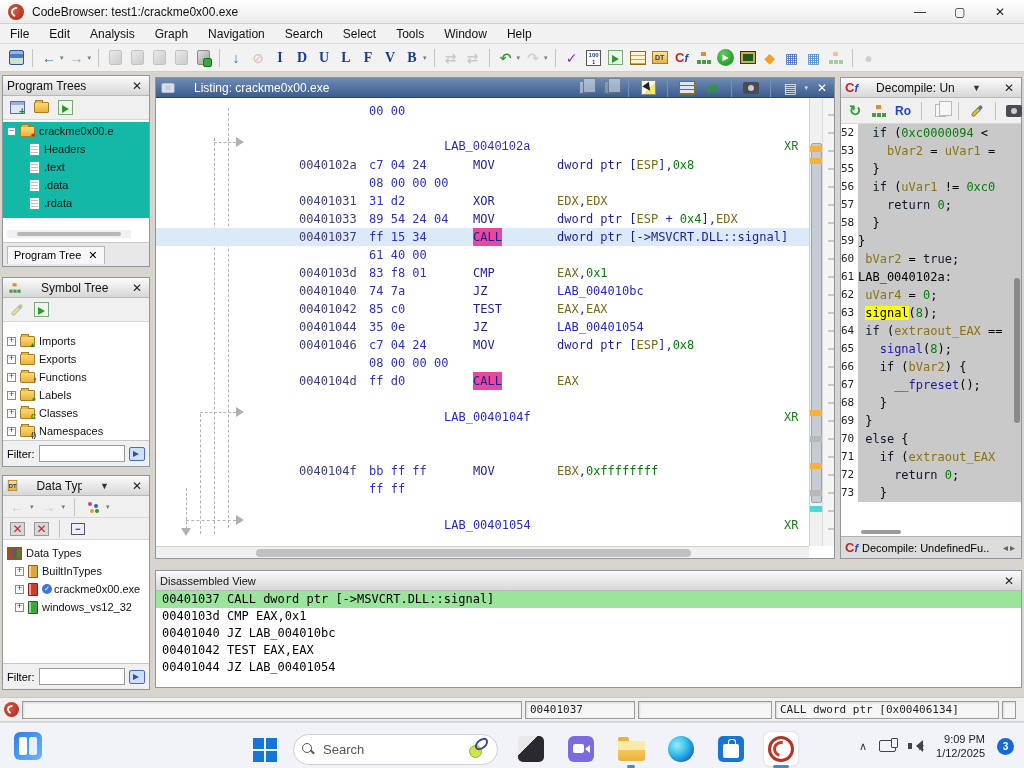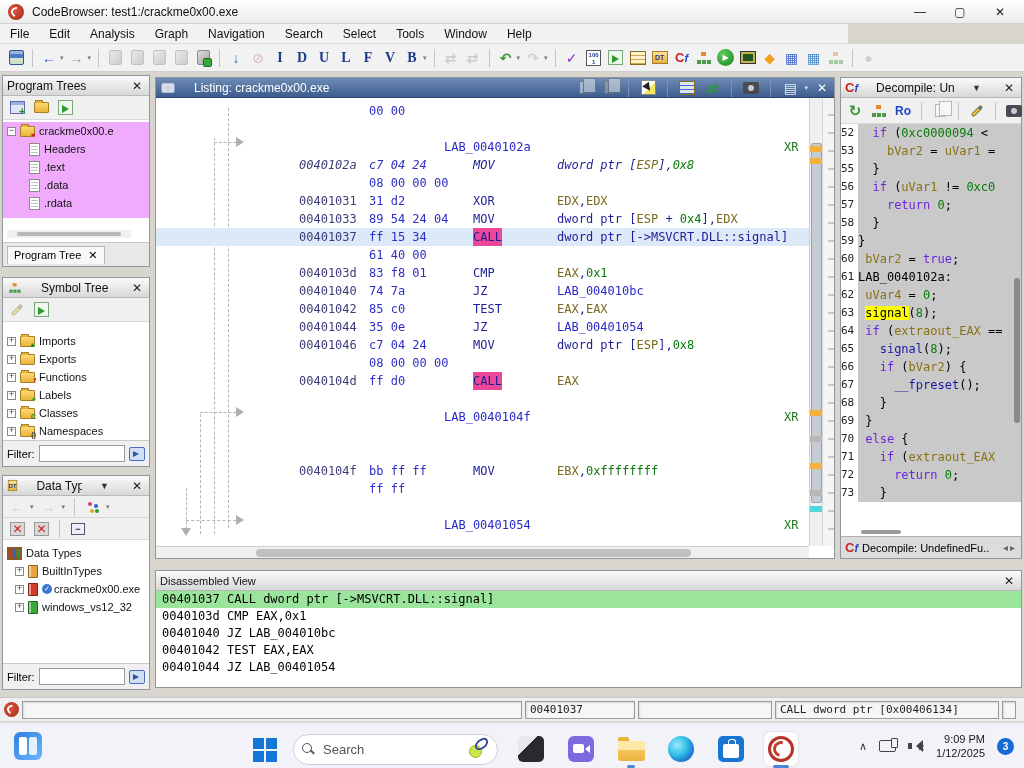--- a/index.html
+++ b/index.html
@@ -14,21 +14,21 @@
   #titlebar .title { font-size:12px; color:#111; margin-left:8px; }
   .winbtns { position:absolute; right:4px; top:0; height:24px; display:flex; }
   .winbtn { width:40px; height:24px; display:flex; align-items:center; justify-content:center;
     font-size:12px; color:#222; }
   .drag { position:relative; width:16px; height:16px; border-radius:50%;
     background:radial-gradient(circle at 40% 40%, #e05540, #a02818); flex:none; }
   .drag::after { content:""; position:absolute; inset:3px; border:2px solid #fff;
     border-radius:50%; border-right-color:transparent; border-bottom-color:transparent;
     transform:rotate(-30deg); }
 
-  #menubar { position:absolute; left:0; top:24px; width:848px; height:20px;
+  #menubar { position:absolute; left:0; top:24px; width:1024px; height:20px;
     background:#f2f2f2; border-bottom:1px solid #dddddd; display:flex; align-items:center; }
   #menubar .mi { font-size:12px; color:#111; padding:2px 10px; }
 
   #toolbar { position:absolute; left:0; top:44px; width:1024px; height:28px;
     background:#f2f2f2; border-bottom:1px solid #cfcfcf; display:flex; align-items:center;
     padding-left:6px; gap:2px; }
   .ticon { width:20px; height:20px; display:inline-flex; align-items:center; justify-content:center;
     font-size:14px; font-weight:bold; position:relative; flex:none; }
   .ticon.dim { opacity:.45; }
   .tsep { width:1px; height:18px; background:#c4c4c4; margin:0 4px; flex:none; }
@@ -154,21 +154,21 @@
     background-image:repeating-linear-gradient(#0000 0 16px,#c8c8c8 16px 18px); background-size:6px 100%; background-repeat:no-repeat; background-position:right; }
   #lhtrack { position:absolute; left:0; bottom:0; height:12px; right:25px; background:#f0f0f0; border-top:1px solid #d0d0d0; }
   #lhthumb { position:absolute; top:2px; height:8px; left:100px; width:435px; background:#c0c0c0; border-radius:4px; }
 
   
   #decomp { left:840px; top:77px; width:182px; height:482px; }
   #decomp-code { position:absolute; left:0; top:46px; right:0; bottom:22px; background:#fff; overflow:hidden; }
   .dline { display:flex; height:18px; font-size:12px; line-height:18px; }
   .dline .num { width:17px; flex:none; color:#222; font-size:11px; text-align:left; background:#fff; }
   .dline .code { flex:1; background:#c9c9c9; white-space:pre; }
-  .c-p { color:#000; } .c-k { color:#6d28d9; } .c-c { color:#0a7a0a; } .c-v { color:#8a7214; }
+  .c-p { color:#000; } .c-k { color:#0f172a; } .c-c { color:#0a7a0a; } .c-v { color:#8a7214; }
   .c-f { color:#1a1aa6; } .c-h { background:#ffff00; color:#000; }
   #dvthumb { position:absolute; right:1px; top:200px; width:6px; height:145px; background:#8a8a8a; border-radius:3px; }
   #dhthumb { position:absolute; left:20px; bottom:24px; width:40px; height:4px; background:#9a9a9a; border-radius:2px; }
   #decomp-tab { position:absolute; left:0; right:0; bottom:0; height:22px; background:#dcdcdc;
     border-top:1px solid #b0b0b0; display:flex; align-items:center; font-size:11px; padding:0 4px; gap:4px; }
   #decomp-tab .arrows { margin-left:auto; color:#666; font-size:10px; letter-spacing:2px; }
 
   
   #disasm { left:155px; top:570px; width:867px; height:118px; }
   #disasm-lines { position:absolute; left:0; top:20px; right:0; bottom:0; background:#fff; }
@@ -353,21 +353,21 @@
       <span class="ticon">
           <span class="k-winplus"></span>
         </span>
       <span class="ticon">
           <span class="fold"></span>
         </span>
       <span class="ticon">
           <span class="k-imp"></span>
         </span>
     </div>
-    <div id="pt-tree" style="position:absolute; left:0; top:46px; right:0; bottom:48px; background:#f0abfc; overflow:hidden;">
+    <div id="pt-tree" style="position:absolute; left:0; top:46px; right:0; bottom:48px; background:#14b8a6; overflow:hidden;">
         <div class="trow">
           <span class="exp minus"></span>
           <span class="fold">
             <span class="bdg" style="color: rgb(204, 34, 34);">◄</span>
           </span>
           <span>crackme0x00.e</span>
         </div>
         <div class="trow" style="padding-left: 26px;">
           <span class="doc"></span>
           <span>Headers</span>
@@ -560,25 +560,25 @@
       <div class="fhead" style="left:80px; top:39px;"></div>
       <div class="fhead" style="left:80px; top:309px;"></div>
       <div class="fhead" style="left:80px; top:417px;"></div>
       <div class="fheadd" style="left:25px; top:430px;"></div>
       <div id="cursor-marker"></div>
       <div id="listing-rows" class="mono">
           <div class="lrow" style="top: 4px;">
             <span class="l-bytes">00 00</span>
           </div>
           <div class="lrow" style="top: 22px;"></div>
-          <div class="lrow" style="top: 40px;">
+          <div class="lrow" style="top: 40px; font-family: Liberation Mono, monospace;">
             <span class="l-label">LAB_0040102a</span>
             <span class="l-xref">XR</span>
           </div>
-          <div class="lrow" style="top: 58px; font-style: italic;">
+          <div class="lrow" style="top: 58px;">
             <span class="l-addr">0040102a</span>
             <span class="l-bytes">c7 04 24</span>
             <span class="l-mnem">MOV</span>
             <span class="l-ops"><span class="c-opd">dword ptr [</span><span class="c-reg">ESP</span><span class="c-opd">],</span><span class="c-num">0x8</span></span>
           </div>
           <div class="lrow" style="top: 76px;">
             <span class="l-bytes">08 00 00 00</span>
           </div>
           <div class="lrow" style="top: 94px;">
             <span class="l-addr">00401031</span>

